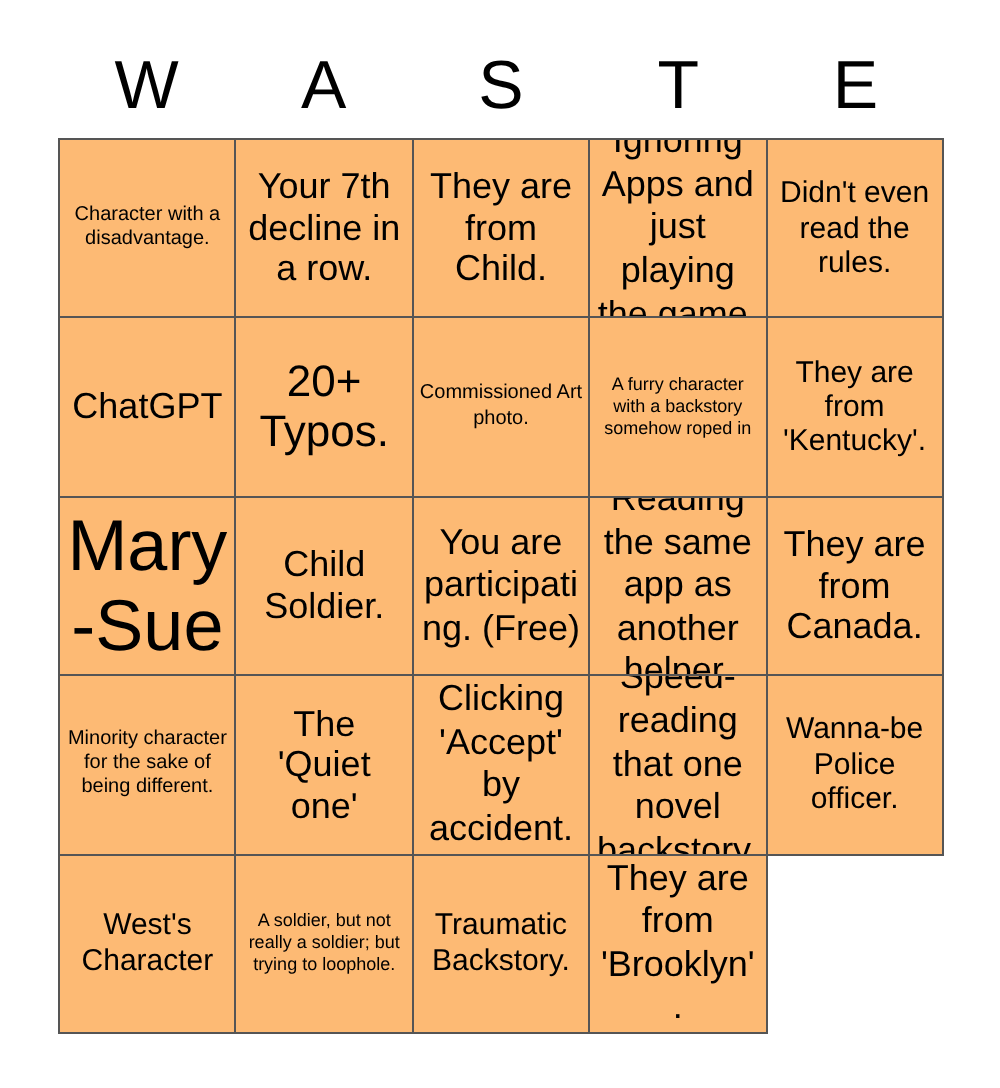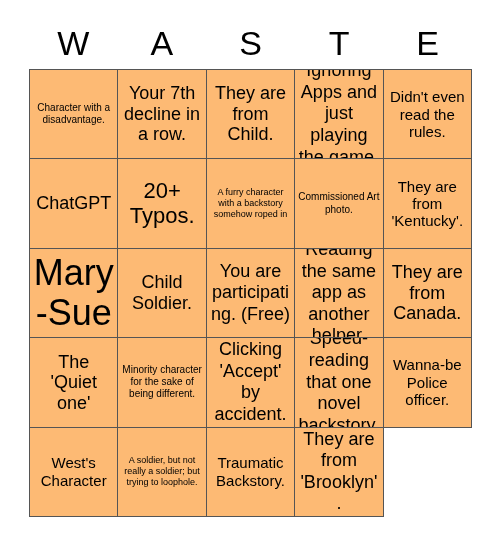--- a/index.html
+++ b/index.html
@@ -121,48 +121,48 @@
       <div class="cell">
         <span class="cell-text sz-l">Didn't even read the rules.</span>
       </div>
       <div class="cell">
         <span class="cell-text sz-xl">ChatGPT</span>
       </div>
       <div class="cell">
         <span class="cell-text sz-xxl">20+ Typos.</span>
       </div>
       <div class="cell">
-        <span class="cell-text sz-xs">A furry character with a backstory somehow roped in</span>
+        <span class="cell-text sz-s">Commissioned Art photo.</span>
       </div>
       <div class="cell">
-        <span class="cell-text sz-s">Commissioned Art photo.</span>
+        <span class="cell-text sz-xs">A furry character with a backstory somehow roped in</span>
       </div>
       <div class="cell">
         <span class="cell-text sz-l">They are from 'Kentucky'.</span>
       </div>
       <div class="cell">
         <span class="cell-text sz-3xl">Mary-Sue</span>
       </div>
       <div class="cell">
         <span class="cell-text sz-xl">Child Soldier.</span>
       </div>
       <div class="cell">
         <span class="cell-text sz-m">You are participating. (Free)</span>
       </div>
       <div class="cell">
         <span class="cell-text sz-m">Reading the same app as another helper.</span>
       </div>
       <div class="cell">
         <span class="cell-text sz-xl">They are from Canada.</span>
       </div>
       <div class="cell">
-        <span class="cell-text sz-xl">The 'Quiet one'</span>
+        <span class="cell-text sz-s">Minority character for the sake of being different.</span>
       </div>
       <div class="cell">
-        <span class="cell-text sz-s">Minority character for the sake of being different.</span>
+        <span class="cell-text sz-xl">The 'Quiet one'</span>
       </div>
       <div class="cell">
         <span class="cell-text sz-m">Clicking 'Accept' by accident.</span>
       </div>
       <div class="cell">
         <span class="cell-text sz-m">Speed-reading that one novel backstory.</span>
       </div>
       <div class="cell">
         <span class="cell-text sz-l">Wanna-be Police officer.</span>
       </div>

